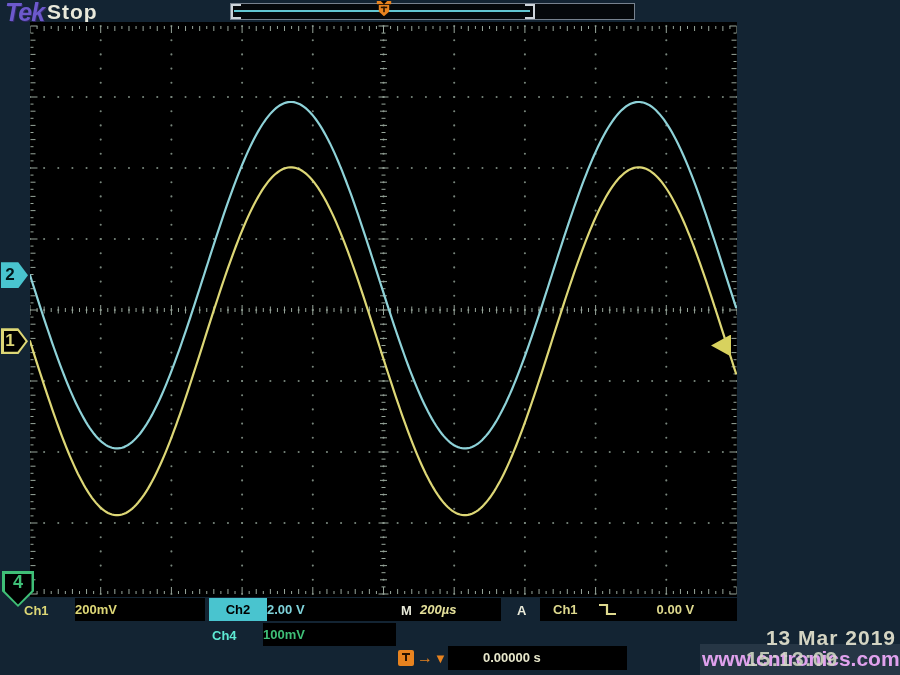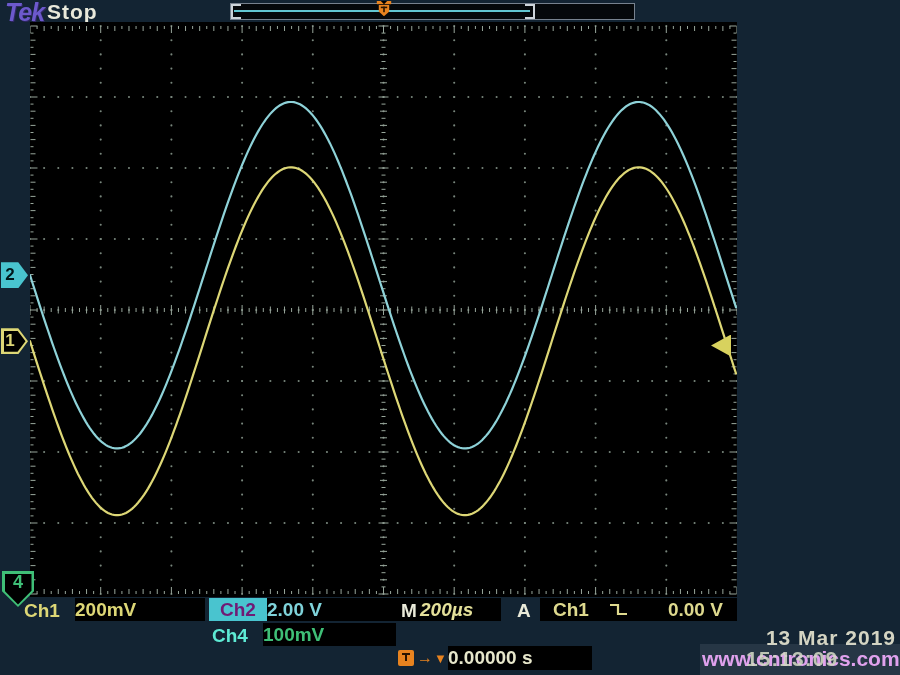--- a/index.html
+++ b/index.html
@@ -57,44 +57,44 @@
     clip-path:polygon(0 0,100% 0,100% 56%,50% 100%,0 56%);}
   .marker-ch4 .inner4{position:absolute;inset:2.5px;background:#000;
     clip-path:polygon(0 0,100% 0,100% 56%,50% 100%,0 56%);}
   .marker-ch4 .lbl{position:absolute;left:0;top:1px;width:32px;text-align:center;
     font-size:18px;font-weight:bold;color:#3fbf77;}
 
   .trig-arrow{left:711px;width:20px;height:22px;background:#d8d25e;
     clip-path:polygon(0 50%,100% 0,100% 100%);z-index:5;}
 
   
-  .ro{font-size:19px;font-weight:bold;line-height:23px;white-space:nowrap;}
+  .ro{font-size:13px;font-weight:bold;line-height:23px;white-space:nowrap;}
   .box{background:#000;}
   .lbl-ch1{left:24px;top:599px;color:#ddd776;}
   .box-ch1{left:75px;top:598px;width:130px;height:23px;color:#ddd776;}
-  .box-ch2lbl{left:209px;top:598px;width:58px;height:23px;background:#49c4cf;color:#701a75;text-align:center;}
+  .box-ch2lbl{left:209px;top:598px;width:58px;height:23px;background:#49c4cf;color:#000000;text-align:center;}
   .box-ch2{left:267px;top:598px;width:156px;height:23px;color:#7fd3da;}
   .lbl-m{left:401px;top:599px;color:#e9ead9;}
   .box-tb{left:420px;top:598px;width:81px;height:23px;color:#e4e09a;font-style:italic;}
   .lbl-a{left:517px;top:599px;color:#e9ead9;}
   .box-trig{left:540px;top:598px;width:197px;height:23px;color:#ded98e;
     display:flex;align-items:center;padding-left:13px;box-sizing:border-box;}
   .box-trig .slope{margin-left:20px;display:inline-flex;}
   .box-trig .tlevel{margin-left:40px;}
   .lbl-ch4{left:212px;top:624px;color:#5eead4;}
   .box-ch4{left:263px;top:623px;width:133px;height:23px;color:#3fbf77;}
 
   
   .delay-row{left:398px;top:646px;height:24px;display:flex;align-items:center;}
   .delay-tbox{position:relative;width:16px;height:16px;background:#e8831f;border-radius:2px;}
   .delay-tbox .tf-th{top:3px;left:4px;}
   .delay-tbox .tf-tv{top:3px;left:7px;height:8px;}
   .delay-arrow{color:#e8831f;font-size:16px;font-weight:bold;margin:0 1px 0 3px;}
   .delay-tri{color:#e8831f;font-size:13px;}
-  .box-delay{left:448px;top:646px;width:144px;height:24px;color:#e7e7cb;line-height:24px;}
+  .box-delay{left:448px;top:646px;width:144px;height:24px;color:#e7e7cb;line-height:24px;padding-left:35px;}
 
   
   .date-text{right:4px;top:626px;font-size:21px;font-weight:bold;color:#d4d4c2;letter-spacing:1px;}
   .watermark-band{left:700px;top:644px;width:200px;height:31px;background:rgba(205,220,235,0.10);}
   .watermark-text{left:702px;top:647px;width:196px;text-align:center;font-size:21px;font-weight:bold;
     color:#f0abfc;opacity:0.92;}
   .time-text{left:746px;top:647px;font-size:21px;font-weight:bold;color:rgba(210,216,196,0.88);letter-spacing:1px;}
 </style>
 </head>
 <body>

